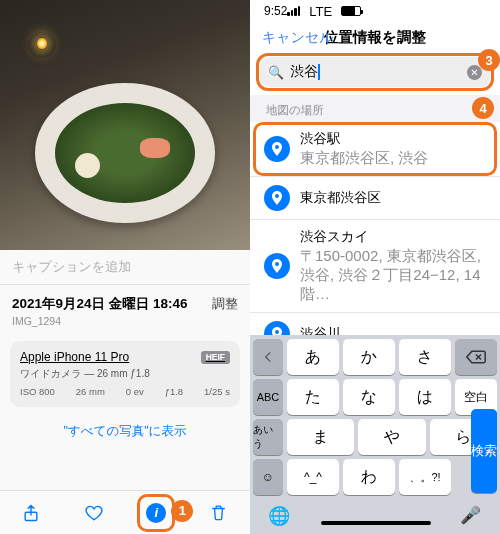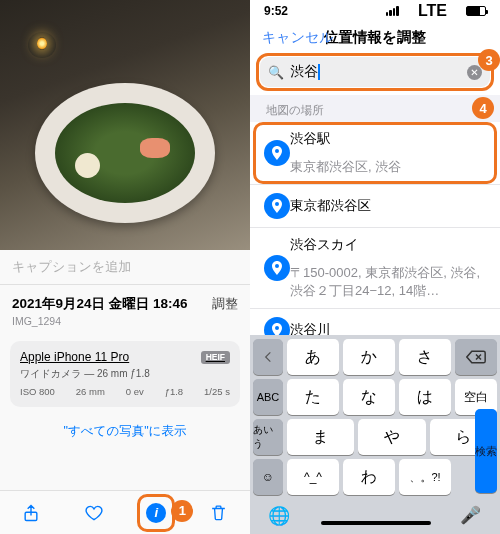--- a/index.html
+++ b/index.html
@@ -26,47 +26,47 @@
   .heif { background:#8e8e93; color:#fff; font-size:8.5px; padding:1.5px 5px; border-radius:3px; font-weight:600;}
   .cam-line { font-size:10px; color:#555; margin-top:3px;}
   .cam-specs { display:flex; justify-content:space-between; font-size:9.5px; color:#666; margin-top:5px;}
   .add-loc { margin:8px 10px 0; background:#eeeeef; border-radius:10px; padding:10px; text-align:center; color:#007aff; font-size:13px; position:relative;}
   .show-all { text-align:center; padding:10px 0 4px; color:#007aff; font-size:12.5px;}
   .toolbar { position:absolute; bottom:0; left:0; right:0; height:44px; border-top:1px solid #e0e0e0; background:#fafafa; display:flex; justify-content:space-around; align-items:center;}
   .tb-icon { width:22px; height:22px; display:flex; align-items:center; justify-content:center; color:#007aff; position:relative;}
   .hl-rect { position:absolute; border:3px solid #ee7320; border-radius:10px; pointer-events:none;}
   .badge-circ { position:absolute; width:22px; height:22px; border-radius:50%; background:#ee7320; color:#fff; font-size:13px; font-weight:700; display:flex; align-items:center; justify-content:center; }
   
-  .status { height:20px; display:flex; justify-content:space-between; align-items:center; padding:2px 14px 0; font-size:12px; font-weight:700; background:#fff;}
-  .status-icons { display:flex; gap:19px; align-items:center; font-size:16px;}
+  .status { height:20px; display:flex; align-items:center; padding:2px 14px 0; font-size:12px; font-weight:400; background:#fff;}
+  .status-icons { display:flex; gap:9px; align-items:center; font-size:13px;}
   .bars { display:flex; gap:1px; align-items:flex-end;}
   .bars span{width:2.5px;background:#000;border-radius:1px;}
   .battery{width:20px;height:10px;border:1px solid #000;border-radius:2px;position:relative;}
   .battery::after{content:"";position:absolute;right:-3px;top:2.5px;width:2px;height:4px;background:#000;border-radius:0 1px 1px 0;}
   .battery-fill{height:100%;width:70%;background:#000;}
   .nav { display:flex; align-items:center; padding:8px 10px 10px; background:#fff; position:relative;}
   .cancel { color:#3b82f6; font-size:14px; position:absolute; left:12px;}
   .nav-title { font-size:14.5px; font-weight:600; margin:0 auto;}
   .search-wrap { padding:0 10px 8px; background:#fff; position:relative;}
   .search { display:flex; align-items:center; background:#eeeeef; border-radius:9px; padding:6px 8px; gap:6px;}
   .search-icon{color:#8e8e93;font-size:13px;}
   .clear{width:15px;height:15px;border-radius:50%;background:#8e8e93;color:#fff;font-size:10px;display:flex;align-items:center;justify-content:center;}
   .section-head { font-size:11.5px; color:#8e8e93; padding:8px 14px 4px; background:#f2f2f7;}
   .results { background:#fff;}
-  .result { display:flex; align-items:center; padding:8px 14px; border-bottom:0.5px solid #e5e5e8; position:relative;}
+  .result { display:flex; align-items:center; gap:10px; padding:8px 14px; border-bottom:0.5px solid #e5e5e8; position:relative;}
   .pin { width:26px; height:26px; border-radius:50%; background:#007aff; display:flex; align-items:center; justify-content:center; flex-shrink:0;}
   .pin svg{width:10px;height:14px;}
   .r-text .t1{font-size:13.5px;color:#000;}
-  .r-text .t2{font-size:13px;color:#8e8e93;margin-top:10px;}
+  .r-text .t2{font-size:15px;color:#8e8e93;margin-top:1px;}
   
   .kbd { position:absolute; bottom:0; left:0; right:0; height:199px; background:#d1d4da;}
   .kbd-row { display:flex; height:40px; gap:4px; padding:4px 3px 0;}
   .key { flex:1; background:#fff; border-radius:5px; display:flex; align-items:center; justify-content:center; font-size:16px; box-shadow:0 1px 0 #888;}
   .key.fn{background:#aeb3bc;font-size:12px;}
-  .key.primary{background:#007aff;color:#0f172a;font-size:11px;}
+  .key.primary{background:#007aff;color:#ffffff;font-size:13px;}
   .kbd-bottom { display:flex; height:35px; align-items:center; justify-content:space-between; padding:6px 18px 0;}
   .kbd-bottom .mid{width:110px;height:4px;border-radius:2px;background:#000;margin-top:14px;}
   .caret{display:inline-block;width:1.5px;height:16px;background:#007aff;vertical-align:middle;animation:blink 1s infinite;}
   @keyframes blink{50%{opacity:0;}}
 </style>
 </head>
 <body>
 
 <div class="screen screen-left">
   <div class="photo">

